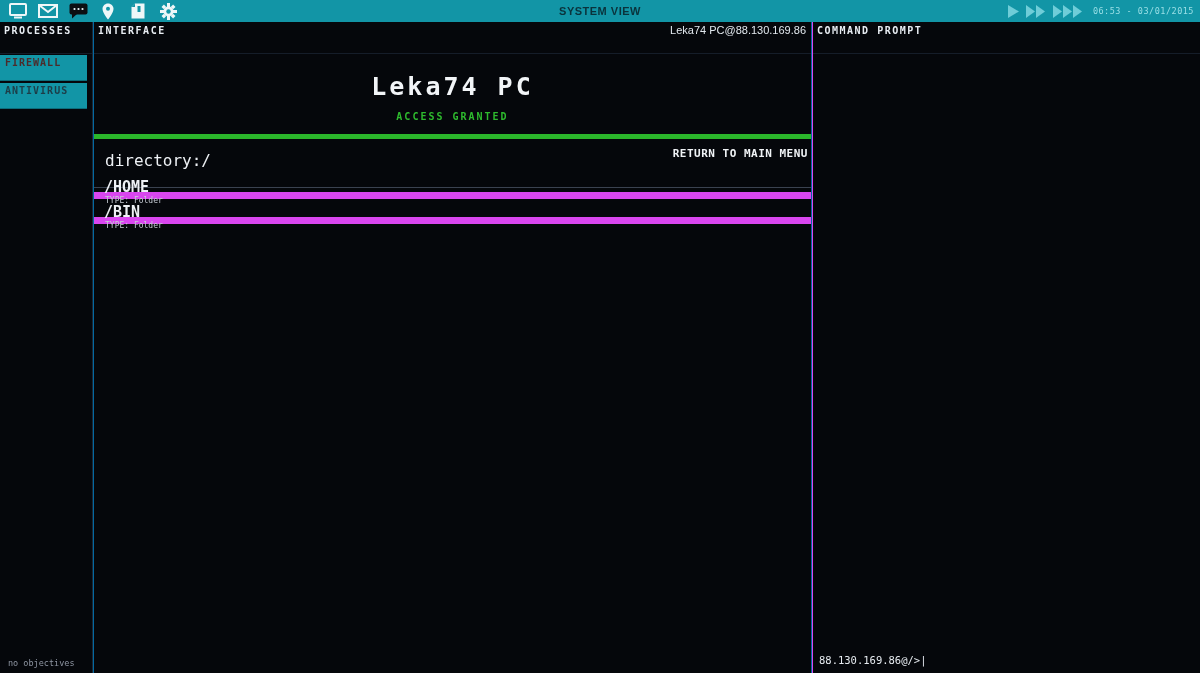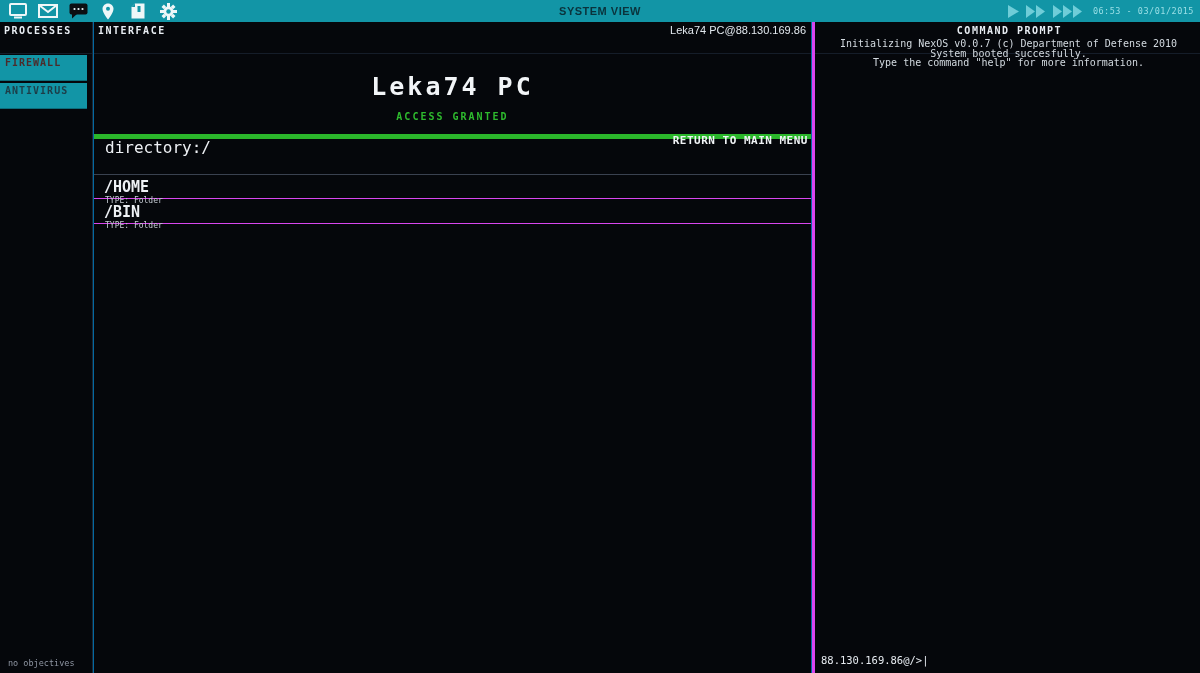--- a/index.html
+++ b/index.html
@@ -61,37 +61,37 @@
     color:#f2f5f8; font-size:25px; font-weight:bold; letter-spacing:3px;
   }
   .access-1, .access-2 {
     position:absolute; left:0; width:100%; text-align:center;
     color:#2eba2e; font-size:10px; font-weight:bold; letter-spacing:2px;
   }
   .access-1 { top:89px; }
   .access-2 { top:101px; }
   .green-bar { position:absolute; top:112px; left:0; width:100%; height:5px; background:#2bb72b; }
 
-  .dir-row { position:absolute; top:107px; left:0; width:100%; height:46px; border-bottom:1px solid #3a4250; }
+  .dir-row { position:absolute; top:120px; left:0; width:100%; height:46px; border-bottom:1px solid #3a4250; }
   .dir-label { position:absolute; left:11px; top:9px; color:#eef1f5; font-size:16px; }
   .return-btn {
     position:absolute; right:3px; top:5px;
     background:none; border:none; cursor:pointer;
     color:#f0f3f6; font-family:"DejaVu Sans Mono", monospace;
     font-size:11px; font-weight:bold; letter-spacing:0.5px;text-align:center;
   }
   .entries { position:absolute; top:152px; left:0; width:100%; }
-  .entry { position:relative; height:25px; border-bottom:1px solid #d946ef; cursor:pointer; }
+  .entry { position:relative; height:25px; border-bottom:7px solid #d946ef; cursor:pointer; }
   .entry-name { position:absolute; left:10px; top:4px; color:#eef1f5; font-size:15px; font-weight:bold; }
   .entry-type { position:absolute; left:11px; top:22px; color:#c6ccd4; font-size:8px; }
 
   
   .cmd {
     position:absolute; top:22px; left:812px; width:388px; height:651px;
-    background:#05070b; border-left:3px solid #d946ef;text-align:center;
+    background:#05070b; border-left:1px solid #d946ef;
   }
   .cmd-lines { position:absolute; top:17px; left:5px; right:3px; }
   .cmd-line { color:#d3dae0; font-size:10px; line-height:9.6px; white-space:nowrap; }
   .cmd-prompt { position:absolute; bottom:7px; left:6px; color:#e6ebf0; font-size:10.5px; cursor:text; }
 </style>
 </head>
 <body>
 
 <div class="screen">
 
@@ -200,21 +200,16 @@
       </div>
       <div class="entry">
         <span class="entry-name">/BIN</span>
         <span class="entry-type">TYPE: Folder</span>
       </div>
     </div>
   </main>
 
   <section class="cmd">
     <div class="panel-header">COMMAND PROMPT</div>
-    <div class="cmd-lines">
-      <div class="cmd-line">Initializing NexOS v0.0.7 (c) Department of Defense 2010</div>
-      <div class="cmd-line">System booted succesfully.</div>
-      <div class="cmd-line">Type the command "help" for more information.</div>
-    </div>
     <div class="cmd-prompt">88.130.169.86@/&gt;|</div>
   </section>
 
 </div>
 
 </body></html>

